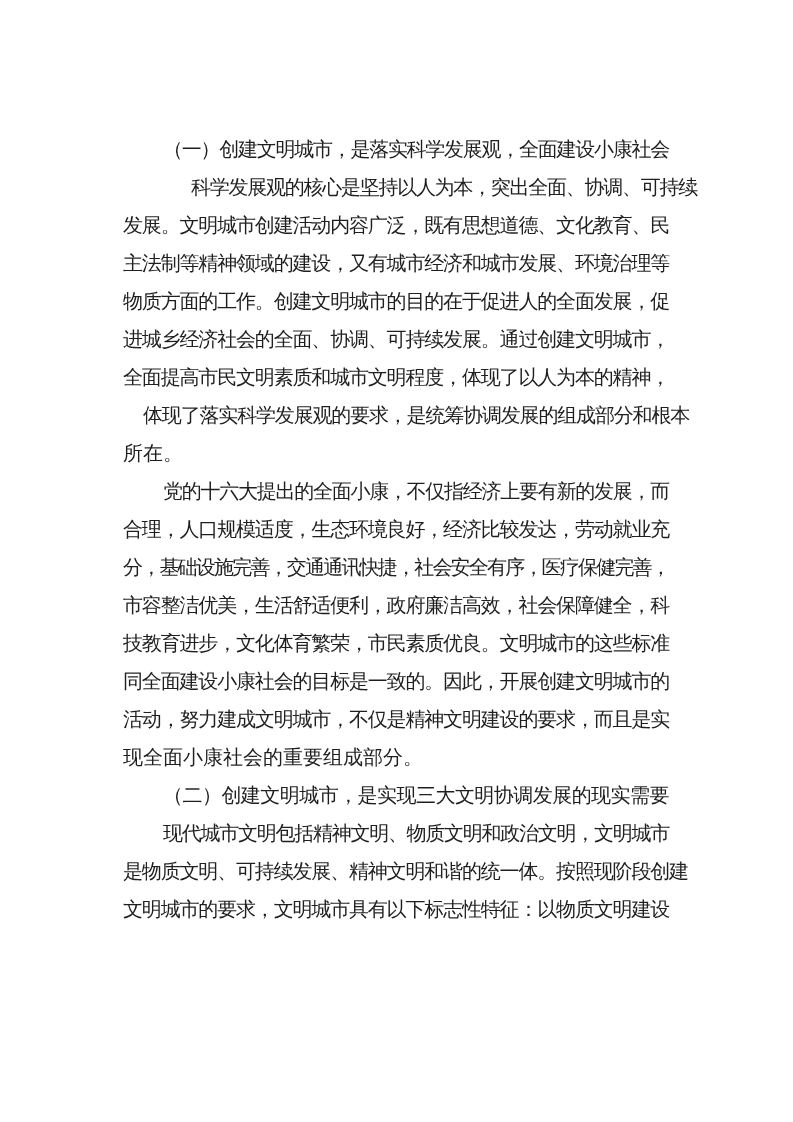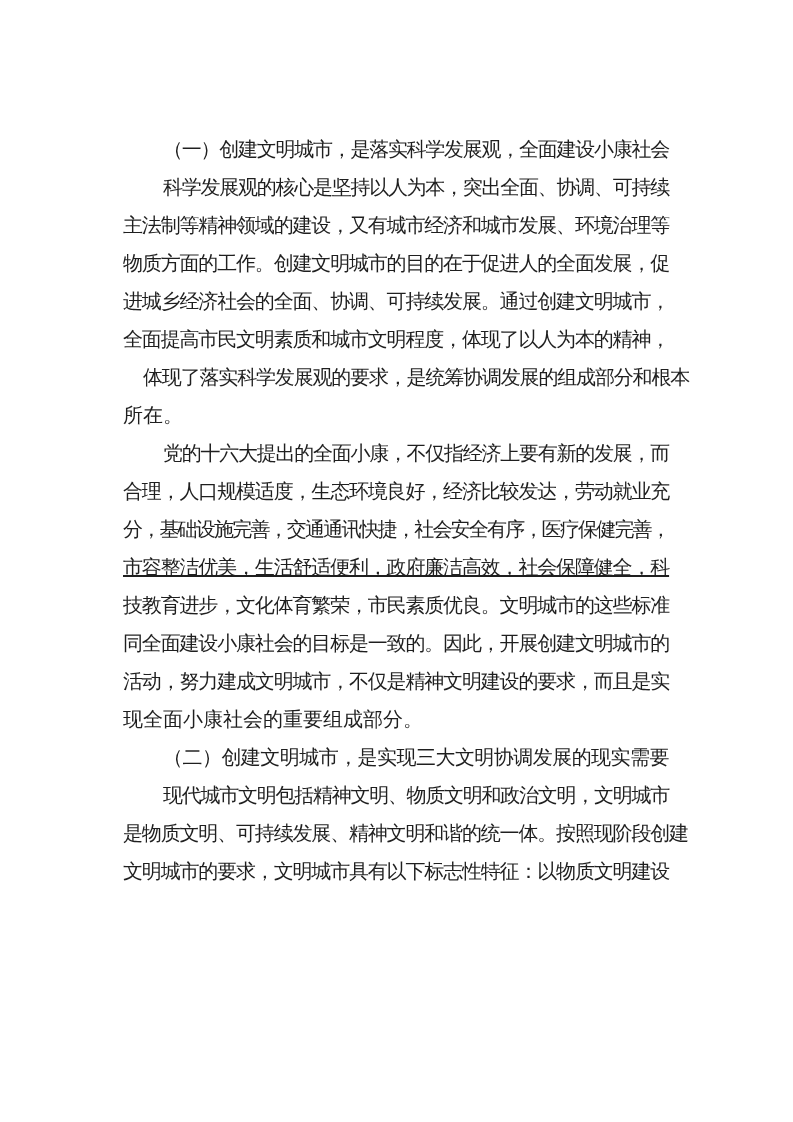--- a/index.html
+++ b/index.html
@@ -43,31 +43,32 @@
     line-height: 22px;
     color: #0369a1;
   }
 </style>
 </head>
 <body>
 
 <div class="page">
   <div class="text-block">
       <div class="line indent"><span style="letter-spacing: -1.26px;">（一）创建文明城市，是落实科学发展观，全面建设小康社会</span></div>
-      <div class="line indent"><span style="letter-spacing: -1.26px;">科学发展观的核心是坚持以人为本，突出全面、协调、可持续</span></div>
+      <div class="line indent"><span style="letter-spacing: -1.26px; margin-left: 28px;">科学发展观的核心是坚持以人为本，突出全面、协调、可持续</span></div>
+      <div class="line"><span style="letter-spacing: -1.17px;">发展。文明城市创建活动内容广泛，既有思想道德、文化教育、民</span></div>
       <div class="line"><span style="letter-spacing: -1.17px;">主法制等精神领域的建设，又有城市经济和城市发展、环境治理等</span></div>
       <div class="line"><span style="letter-spacing: -1.17px;">物质方面的工作。创建文明城市的目的在于促进人的全面发展，促</span></div>
       <div class="line"><span style="letter-spacing: -1.17px;">进城乡经济社会的全面、协调、可持续发展。通过创建文明城市，</span></div>
       <div class="line"><span style="letter-spacing: -1.17px; margin-top: 8px;">全面提高市民文明素质和城市文明程度，体现了以人为本的精神，</span></div>
       <div class="line"><span style="letter-spacing: -1.17px; margin-left: 20px;">体现了落实科学发展观的要求，是统筹协调发展的组成部分和根本</span></div>
       <div class="line"><span>所在。</span></div>
       <div class="line indent"><span style="letter-spacing: -1.26px;">党的十六大提出的全面小康，不仅指经济上要有新的发展，而</span></div>
       <div class="line"><span style="letter-spacing: -1.17px;">合理，人口规模适度，生态环境良好，经济比较发达，劳动就业充</span></div>
       <div class="line"><span style="letter-spacing: -1.8px;">分，基础设施完善，交通通讯快捷，社会安全有序，医疗保健完善，</span></div>
-      <div class="line"><span style="letter-spacing: -1.17px; text-decoration: underline;">市容整洁优美，生活舒适便利，政府廉洁高效，社会保障健全，科</span></div>
+      <div class="line"><span style="letter-spacing: -1.17px;">市容整洁优美，生活舒适便利，政府廉洁高效，社会保障健全，科</span></div>
       <div class="line"><span style="letter-spacing: -1.17px; margin-top: 44px;">技教育进步，文化体育繁荣，市民素质优良。文明城市的这些标准</span></div>
       <div class="line"><span style="letter-spacing: -1.17px;">同全面建设小康社会的目标是一致的。因此，开展创建文明城市的</span></div>
       <div class="line"><span style="letter-spacing: -1.17px;">活动，努力建成文明城市，不仅是精神文明建设的要求，而且是实</span></div>
       <div class="line"><span>现全面小康社会的重要组成部分。</span></div>
       <div class="line indent"><span style="letter-spacing: -0.54px;">（二）创建文明城市，是实现三大文明协调发展的现实需要</span></div>
       <div class="line indent"><span style="letter-spacing: -1.26px;">现代城市文明包括精神文明、物质文明和政治文明，文明城市</span></div>
       <div class="line"><span style="letter-spacing: -1.17px;">是物质文明、可持续发展、精神文明和谐的统一体。按照现阶段创建</span></div>
       <div class="line"><span style="letter-spacing: -1.17px;">文明城市的要求，文明城市具有以下标志性特征：以物质文明建设</span></div>
     </div>
   <div class="footer">

